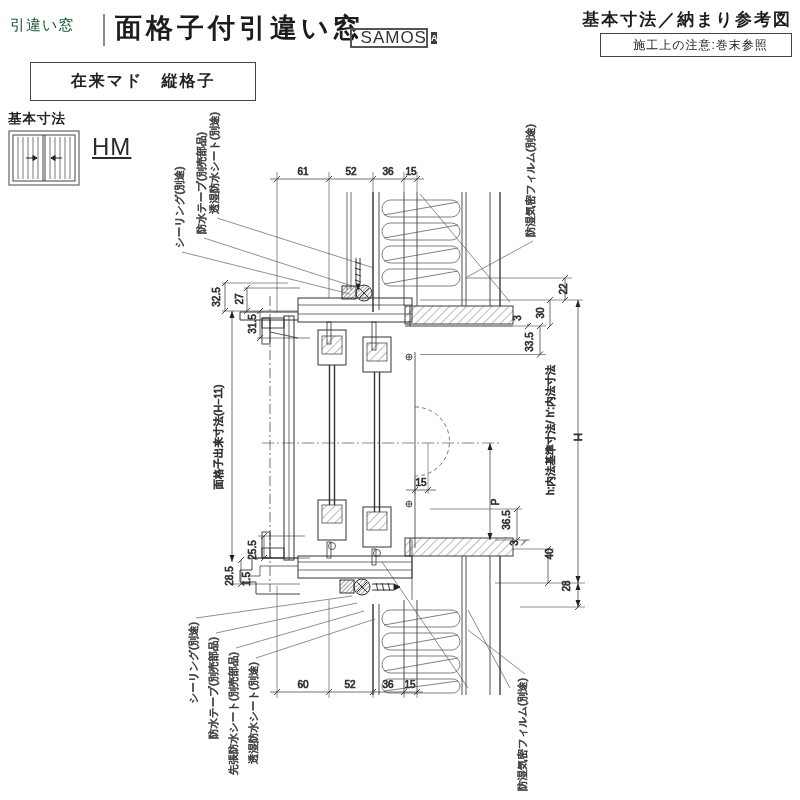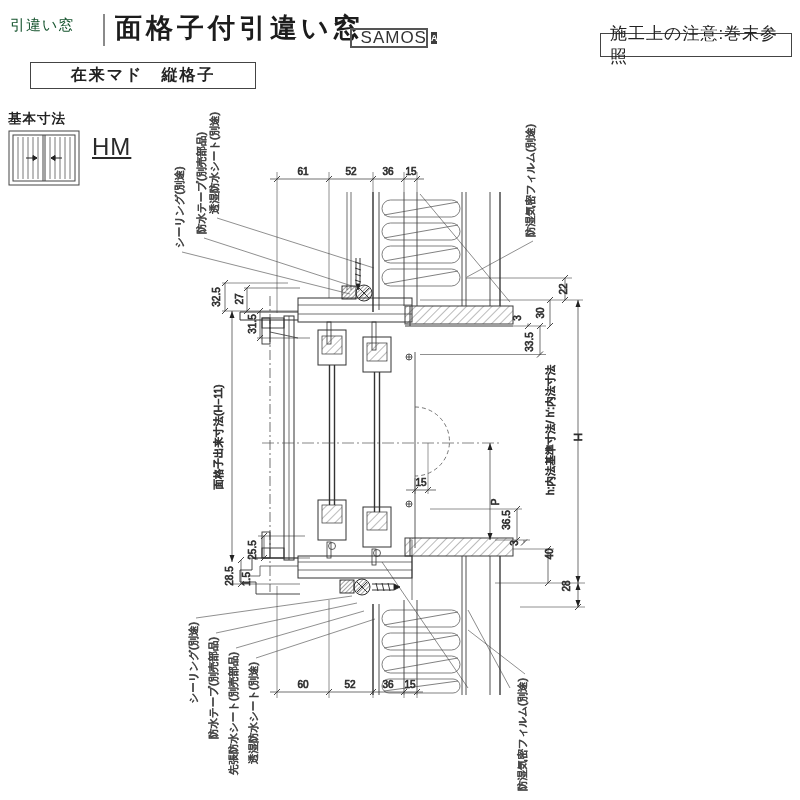--- a/index.html
+++ b/index.html
@@ -8,42 +8,43 @@
   .hdr-cat{position:absolute;left:10px;top:16px;font-size:15px;color:#14532d;letter-spacing:1px;}
   .hdr-div{position:absolute;left:103px;top:14px;width:2px;height:32px;background:#8a8a8a;}
   .hdr-title{position:absolute;left:115px;top:10px;font-size:27px;font-weight:bold;color:#1c1c1c;letter-spacing:4px;}
   .samos{position:absolute;left:350px;top:28px;width:78px;height:20px;border:2px solid #555;
     display:flex;align-items:center;justify-content:center;gap:4px;box-sizing:border-box;}
   .samos-txt{font-size:17px;color:#333;letter-spacing:1px;margin-left:20px;}
   .samos-badge{width:12px;height:12px;background:#3d3d3d;color:#fff;font-size:9px;font-weight:bold;
     display:flex;align-items:center;justify-content:center;}
   .ref-title{position:absolute;right:8px;top:8px;font-size:17px;font-weight:600;color:#1c1c1c;letter-spacing:2px;}
   .note-box{position:absolute;left:600px;top:33px;width:192px;height:24px;border:1.5px solid #444;
-    display:flex;align-items:center;justify-content:center;font-size:17px;color:#222;box-sizing:border-box;letter-spacing:1px;padding-left:9px;}
-  .subtype-box{position:absolute;left:30px;top:62px;width:226px;height:27px;border:1.5px solid #444;
+    display:flex;align-items:center;justify-content:center;font-size:12px;color:#222;box-sizing:border-box;letter-spacing:1px;padding-left:9px;}
+  .subtype-box{position:absolute;left:30px;top:62px;width:226px;height:39px;border:1.5px solid #444;
     display:flex;align-items:center;justify-content:center;font-size:16px;font-weight:600;color:#222;box-sizing:border-box;letter-spacing:2px;}
   .sec-label{position:absolute;left:8px;top:110px;font-size:13.5px;font-weight:600;color:#222;letter-spacing:1px;}
   .hm-label{position:absolute;left:92px;top:133px;font-size:24px;color:#2a2a2a;letter-spacing:1px;text-decoration:underline;}
   svg text{font-family:"Liberation Sans","DejaVu Sans",sans-serif;}
   .dim{font-size:10px;fill:#222;}
   .ann{font-size:10.5px;fill:#222;}
   .big{font-size:11.5px;fill:#222;}
 </style>
 </head>
 <body>
 
 <div id="page">
 
   <div class="hdr-cat">引違い窓</div>
   <div class="hdr-div"></div>
   <div class="hdr-title">面格子付引違い窓</div>
   <div class="samos">
     <span class="samos-txt">SAMOS</span>
     <span class="samos-badge">A</span>
   </div>
+  <div class="ref-title">基本寸法／納まり参考図</div>
   <div class="note-box">施工上の注意:巻末参照</div>
   <div class="subtype-box">在来マド　縦格子</div>
   <div class="sec-label">基本寸法</div>
   <div class="hm-label">HM</div>
 
   <svg width="800" height="800" viewBox="0 0 800 800" style="position:absolute;left:0;top:0" stroke-linecap="butt" fill="none">
     <defs>
       <pattern id="hatch" width="6" height="6" patternUnits="userSpaceOnUse" patternTransform="rotate(45)">
         <line x1="0" y1="0" x2="0" y2="6" stroke="#555" stroke-width="0.8"></line>
       </pattern>

